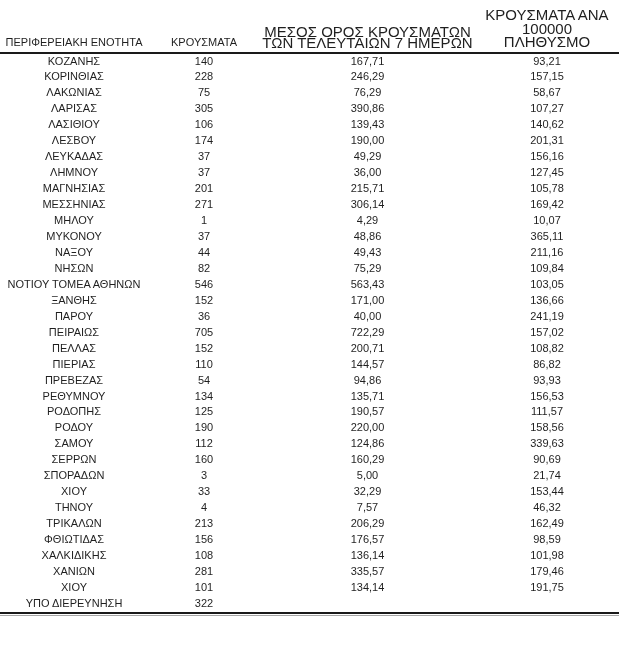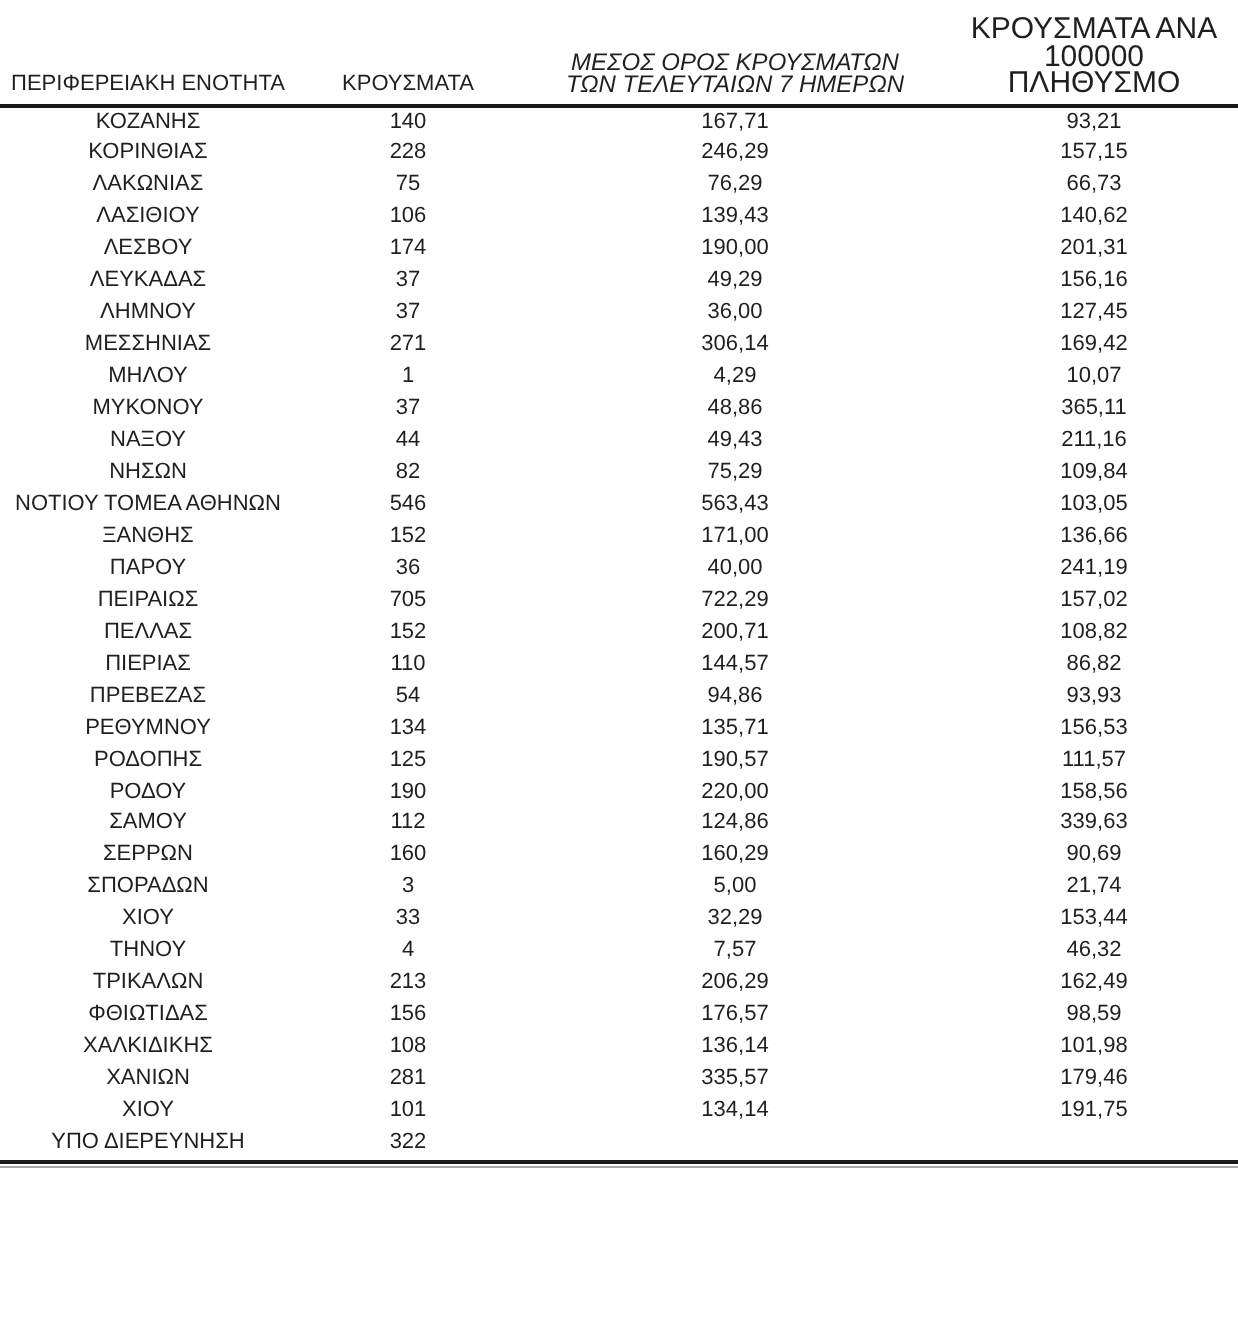--- a/index.html
+++ b/index.html
@@ -33,23 +33,22 @@
     font-weight: normal;
     vertical-align: bottom;
     text-align: center;
     padding: 8px 0 3px 0;
     border-bottom: 2px solid #1a1a1a;
     font-size: 11px;
     line-height: 13px;
     color: #1f1f1f;
   }
   thead th.small-header {
-    font-size: 12px;
+    font-size: 15px;
     line-height: 11.5px;
-    font-style: italic;
   }
   thead th.big-header {
     font-size: 15px;
     line-height: 13.5px;
   }
 
   tbody td {
     text-align: center;
     font-size: 11px;
     height: 15.95px;
@@ -117,21 +116,27 @@
         <tr>
           <td>ΚΟΡΙΝΘΙΑΣ</td>
           <td>228</td>
           <td>246,29</td>
           <td>157,15</td>
         </tr>
         <tr>
           <td>ΛΑΚΩΝΙΑΣ</td>
           <td>75</td>
           <td>76,29</td>
-          <td>66,73</td>
+          <td>58,67</td>
+        </tr>
+        <tr>
+          <td>ΛΑΡΙΣΑΣ</td>
+          <td>305</td>
+          <td>390,86</td>
+          <td>107,27</td>
         </tr>
         <tr>
           <td>ΛΑΣΙΘΙΟΥ</td>
           <td>106</td>
           <td>139,43</td>
           <td>140,62</td>
         </tr>
         <tr>
           <td>ΛΕΣΒΟΥ</td>
           <td>174</td>
@@ -142,20 +147,26 @@
           <td>ΛΕΥΚΑΔΑΣ</td>
           <td>37</td>
           <td>49,29</td>
           <td>156,16</td>
         </tr>
         <tr>
           <td>ΛΗΜΝΟΥ</td>
           <td>37</td>
           <td>36,00</td>
           <td>127,45</td>
+        </tr>
+        <tr>
+          <td>ΜΑΓΝΗΣΙΑΣ</td>
+          <td>201</td>
+          <td>215,71</td>
+          <td>105,78</td>
         </tr>
         <tr>
           <td>ΜΕΣΣΗΝΙΑΣ</td>
           <td>271</td>
           <td>306,14</td>
           <td>169,42</td>
         </tr>
         <tr>
           <td>ΜΗΛΟΥ</td>
           <td>1</td>

